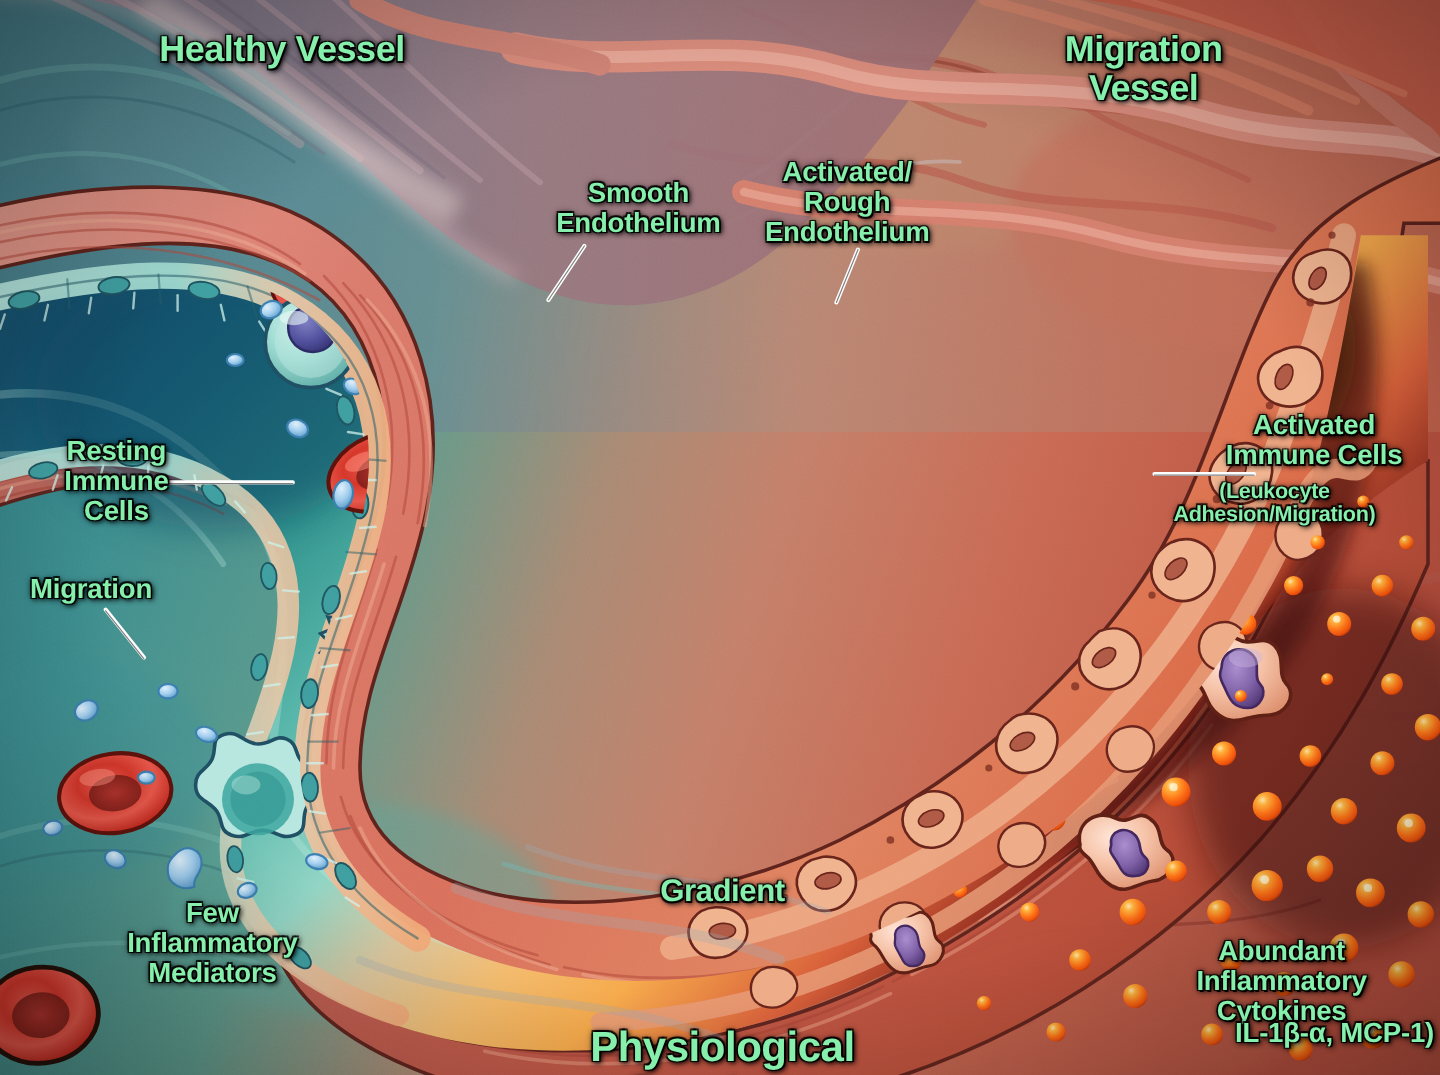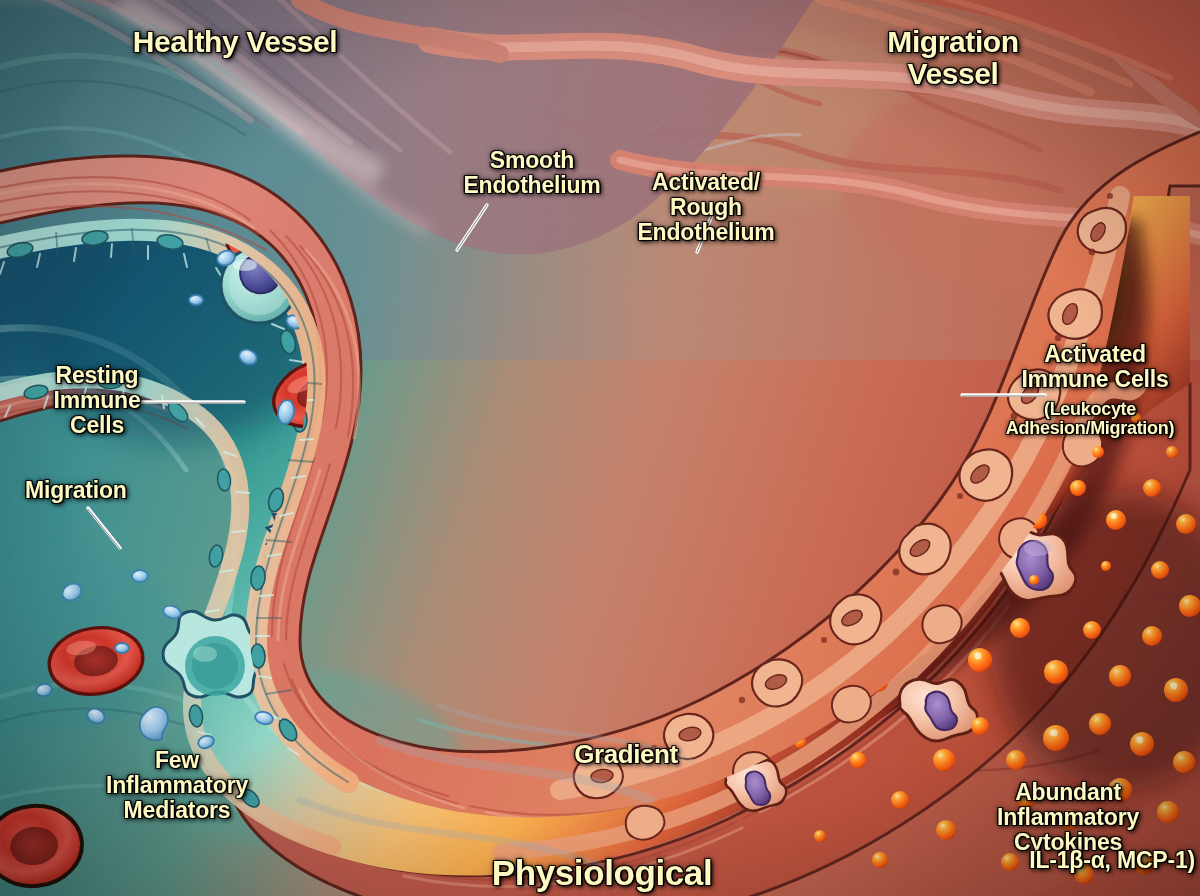--- a/index.html
+++ b/index.html
@@ -7,21 +7,21 @@
   *{box-sizing:border-box;}
   #stage{
     position:relative;width:1200px;height:896px;overflow:hidden;
     font-family:"Liberation Sans","DejaVu Sans",sans-serif;
     background:#2b6a70;
   }
   #stage svg.layer{position:absolute;top:0;left:0;width:1200px;height:896px;display:block;}
 
   
   .label{
-    position:absolute;color:#fef9c3;font-weight:700;line-height:1.08;
+    position:absolute;color:#86efac;font-weight:700;line-height:1.08;
     letter-spacing:-0.2px;white-space:pre-line;pointer-events:auto;
     text-shadow:
       0 0 3px rgba(0,0,0,.95), 0 0 6px rgba(0,0,0,.8),
       1.4px 1.4px 0 rgba(0,0,0,.9), -1.2px 1.2px 0 rgba(0,0,0,.75),
       1.2px -1.2px 0 rgba(0,0,0,.75), -1.2px -1.2px 0 rgba(0,0,0,.75),
       2px 2px 4px rgba(0,0,0,.9);
     font-stretch:condensed;
   }
   .title{font-size:30px;letter-spacing:-0.4px;}
   .callout{font-size:23px;}
@@ -937,43 +937,43 @@
     </g>
   </svg>
 
   <div class="label title t-center" style="left:128px;top:26px;width:214px;">Healthy Vessel</div>
 
   <div class="label title t-center" style="left:838px;top:26px;width:230px;">Migration Vessel</div>
 
   <div class="label callout t-center" style="left:452px;top:148px;width:160px;">Smooth
 Endothelium</div>
 
-  <div class="label callout t-center" style="left:626px;top:131px;width:160px;margin-top:39px;">Activated/
+  <div class="label callout t-center" style="left:626px;top:131px;width:160px;">Activated/
 Rough
 Endothelium</div>
 
   <div class="label callout t-center" style="left:42px;top:363px;width:110px;">Resting
 Immune
 Cells</div>
 
   <div class="label callout t-left" style="left:25px;top:478px;width:160px;">Migration</div>
 
   <div class="label callout t-center" style="left:1000px;top:342px;width:190px;">Activated
 Immune Cells</div>
 
-  <div class="label callout small t-center" style="left:984px;top:400px;width:212px;">(Leukocyte
+  <div class="label callout small t-center" style="left:956px;top:400px;width:212px;">(Leukocyte
 Adhesion/Migration)</div>
 
   <div class="label callout t-center" style="left:82px;top:748px;width:190px;">Few
 Inflammatory
 Mediators</div>
 
   <div class="label callout t-center" style="left:978px;top:780px;width:180px;">Abundant
 Inflammatory
 Cytokines</div>
 
   <div class="label callout t-center" style="left:1000px;top:848px;width:195px;text-align:right;">IL-1β-α, MCP-1)</div>
 
-  <div class="label title t-center" style="left:544px;top:728px;width:164px;font-size:26px;margin-top:12px;">Gradient</div>
+  <div class="label title t-center" style="left:520px;top:728px;width:164px;font-size:26px;">Gradient</div>
 
   <div class="label title t-center" style="left:420px;top:854px;width:364px;font-size:35px;">Physiological Spectrum</div>
 
 </div>
 
 </body></html>

